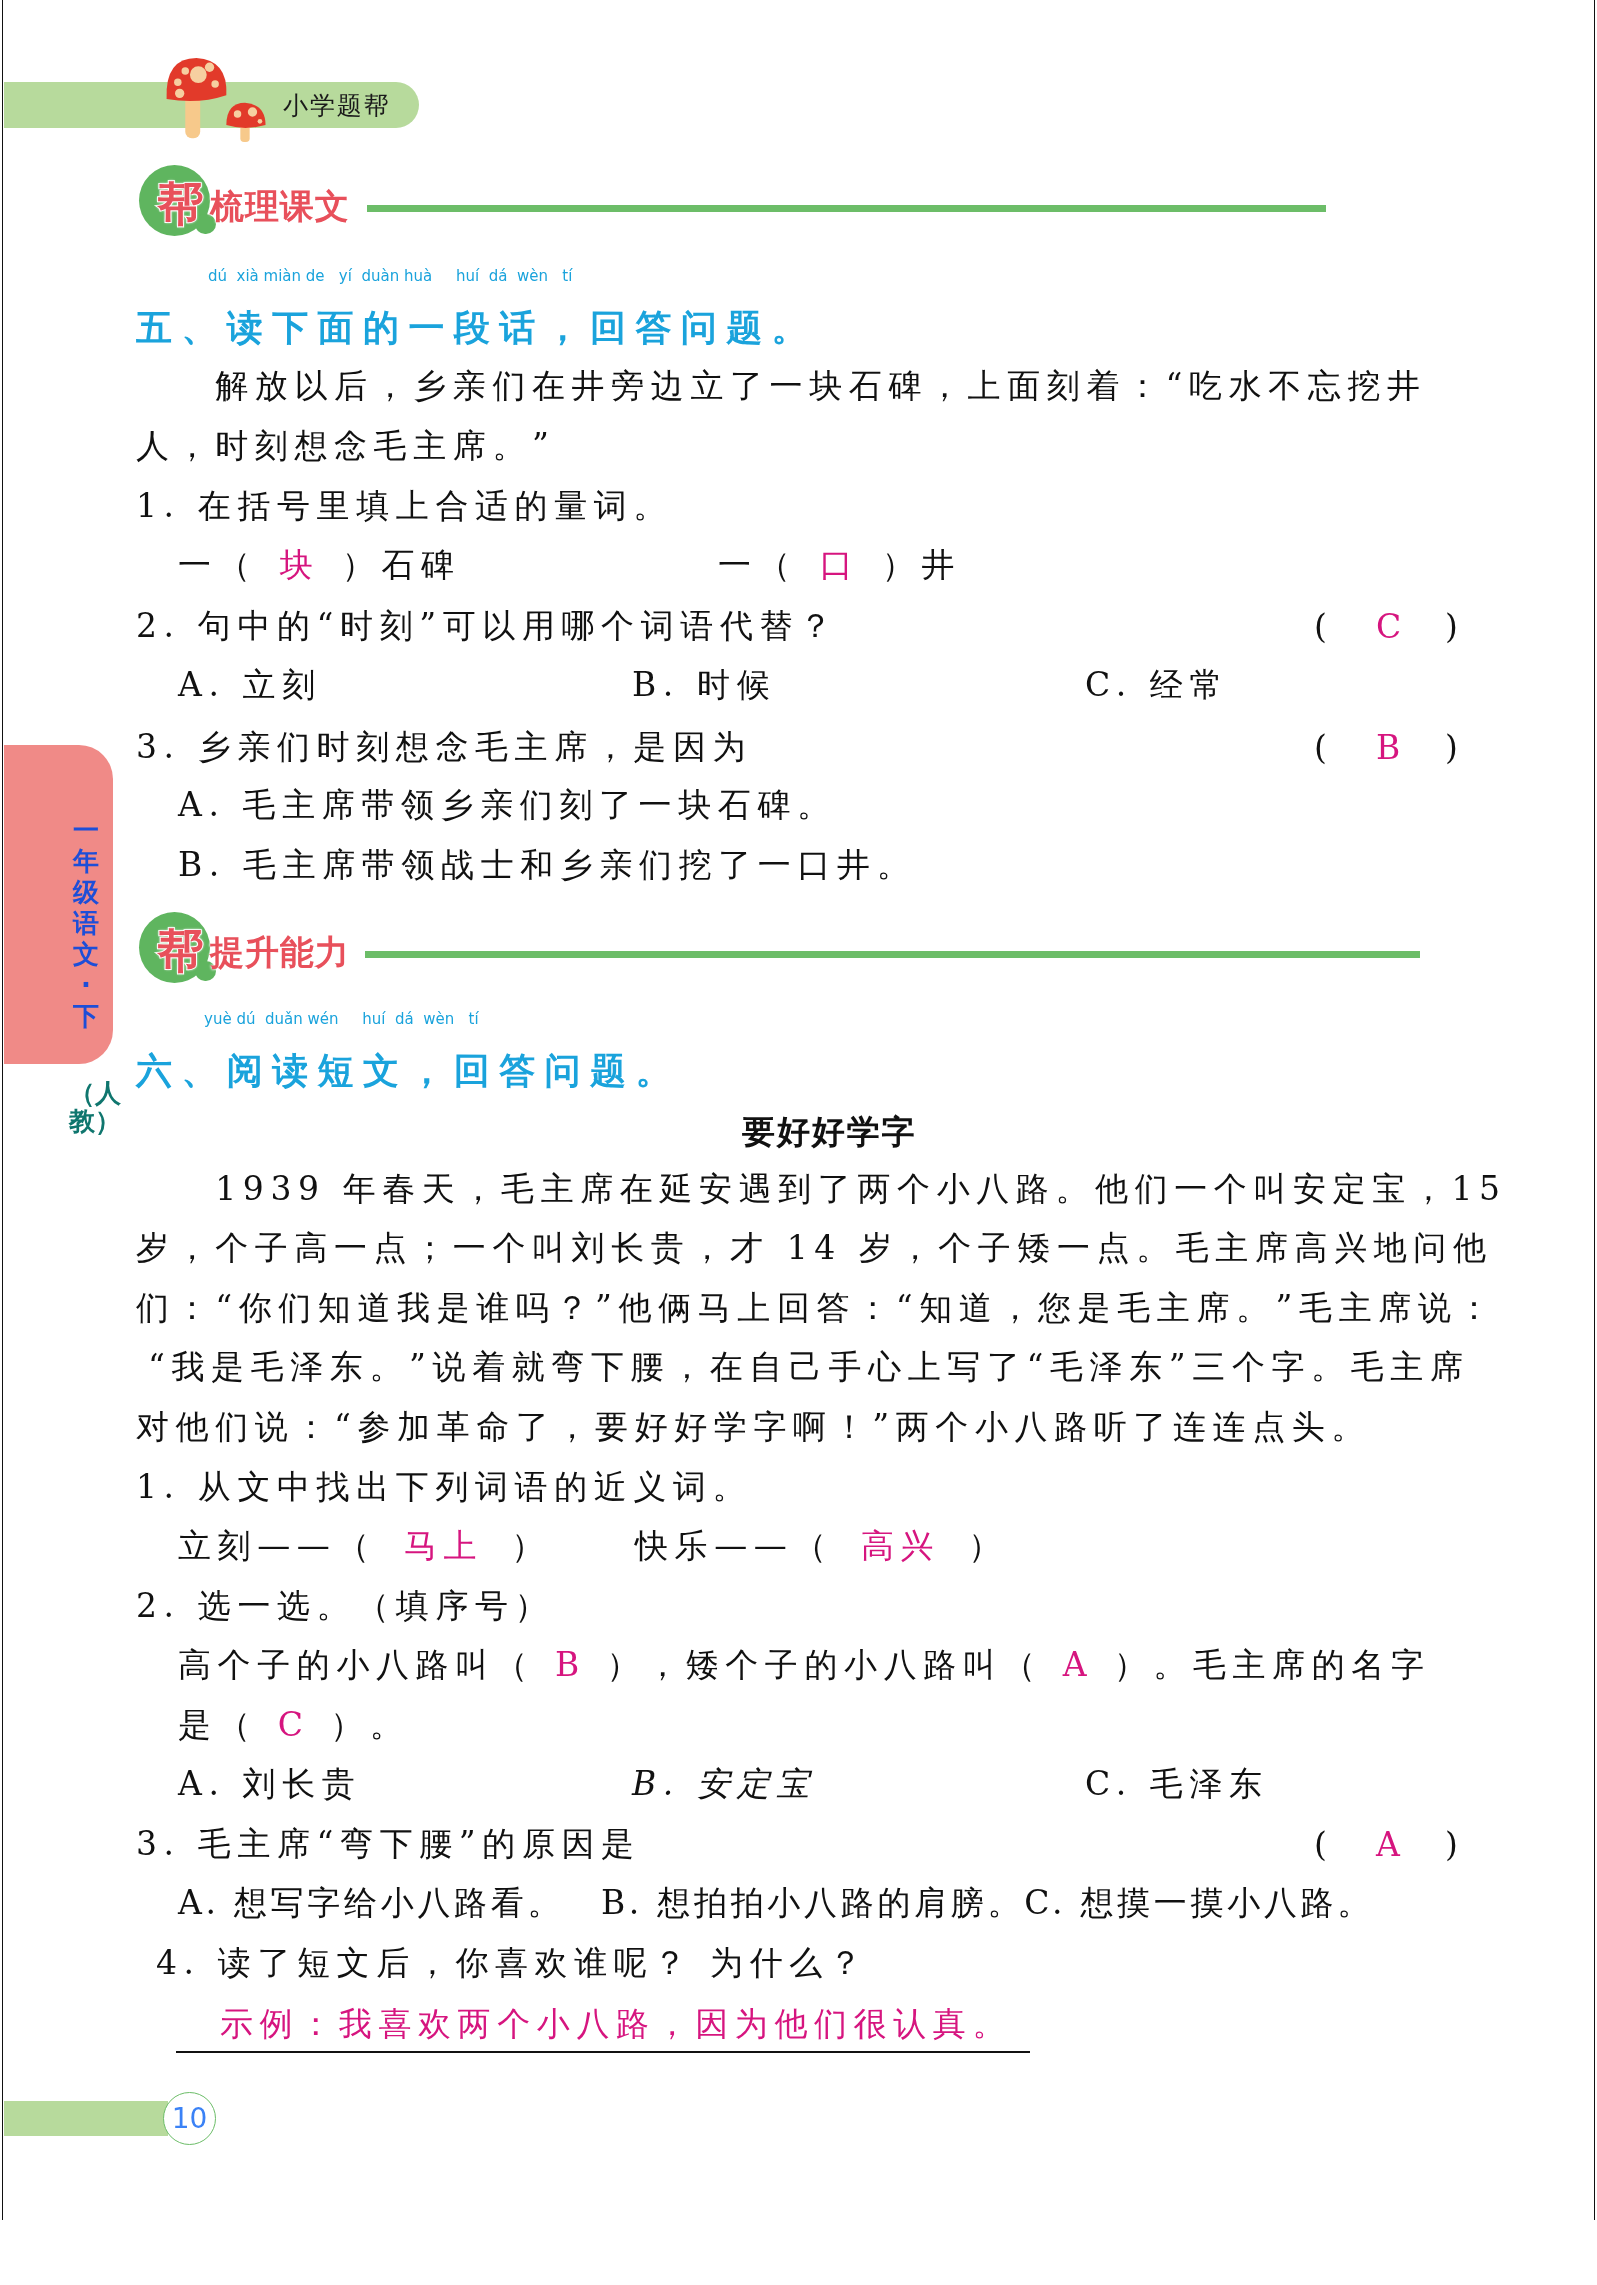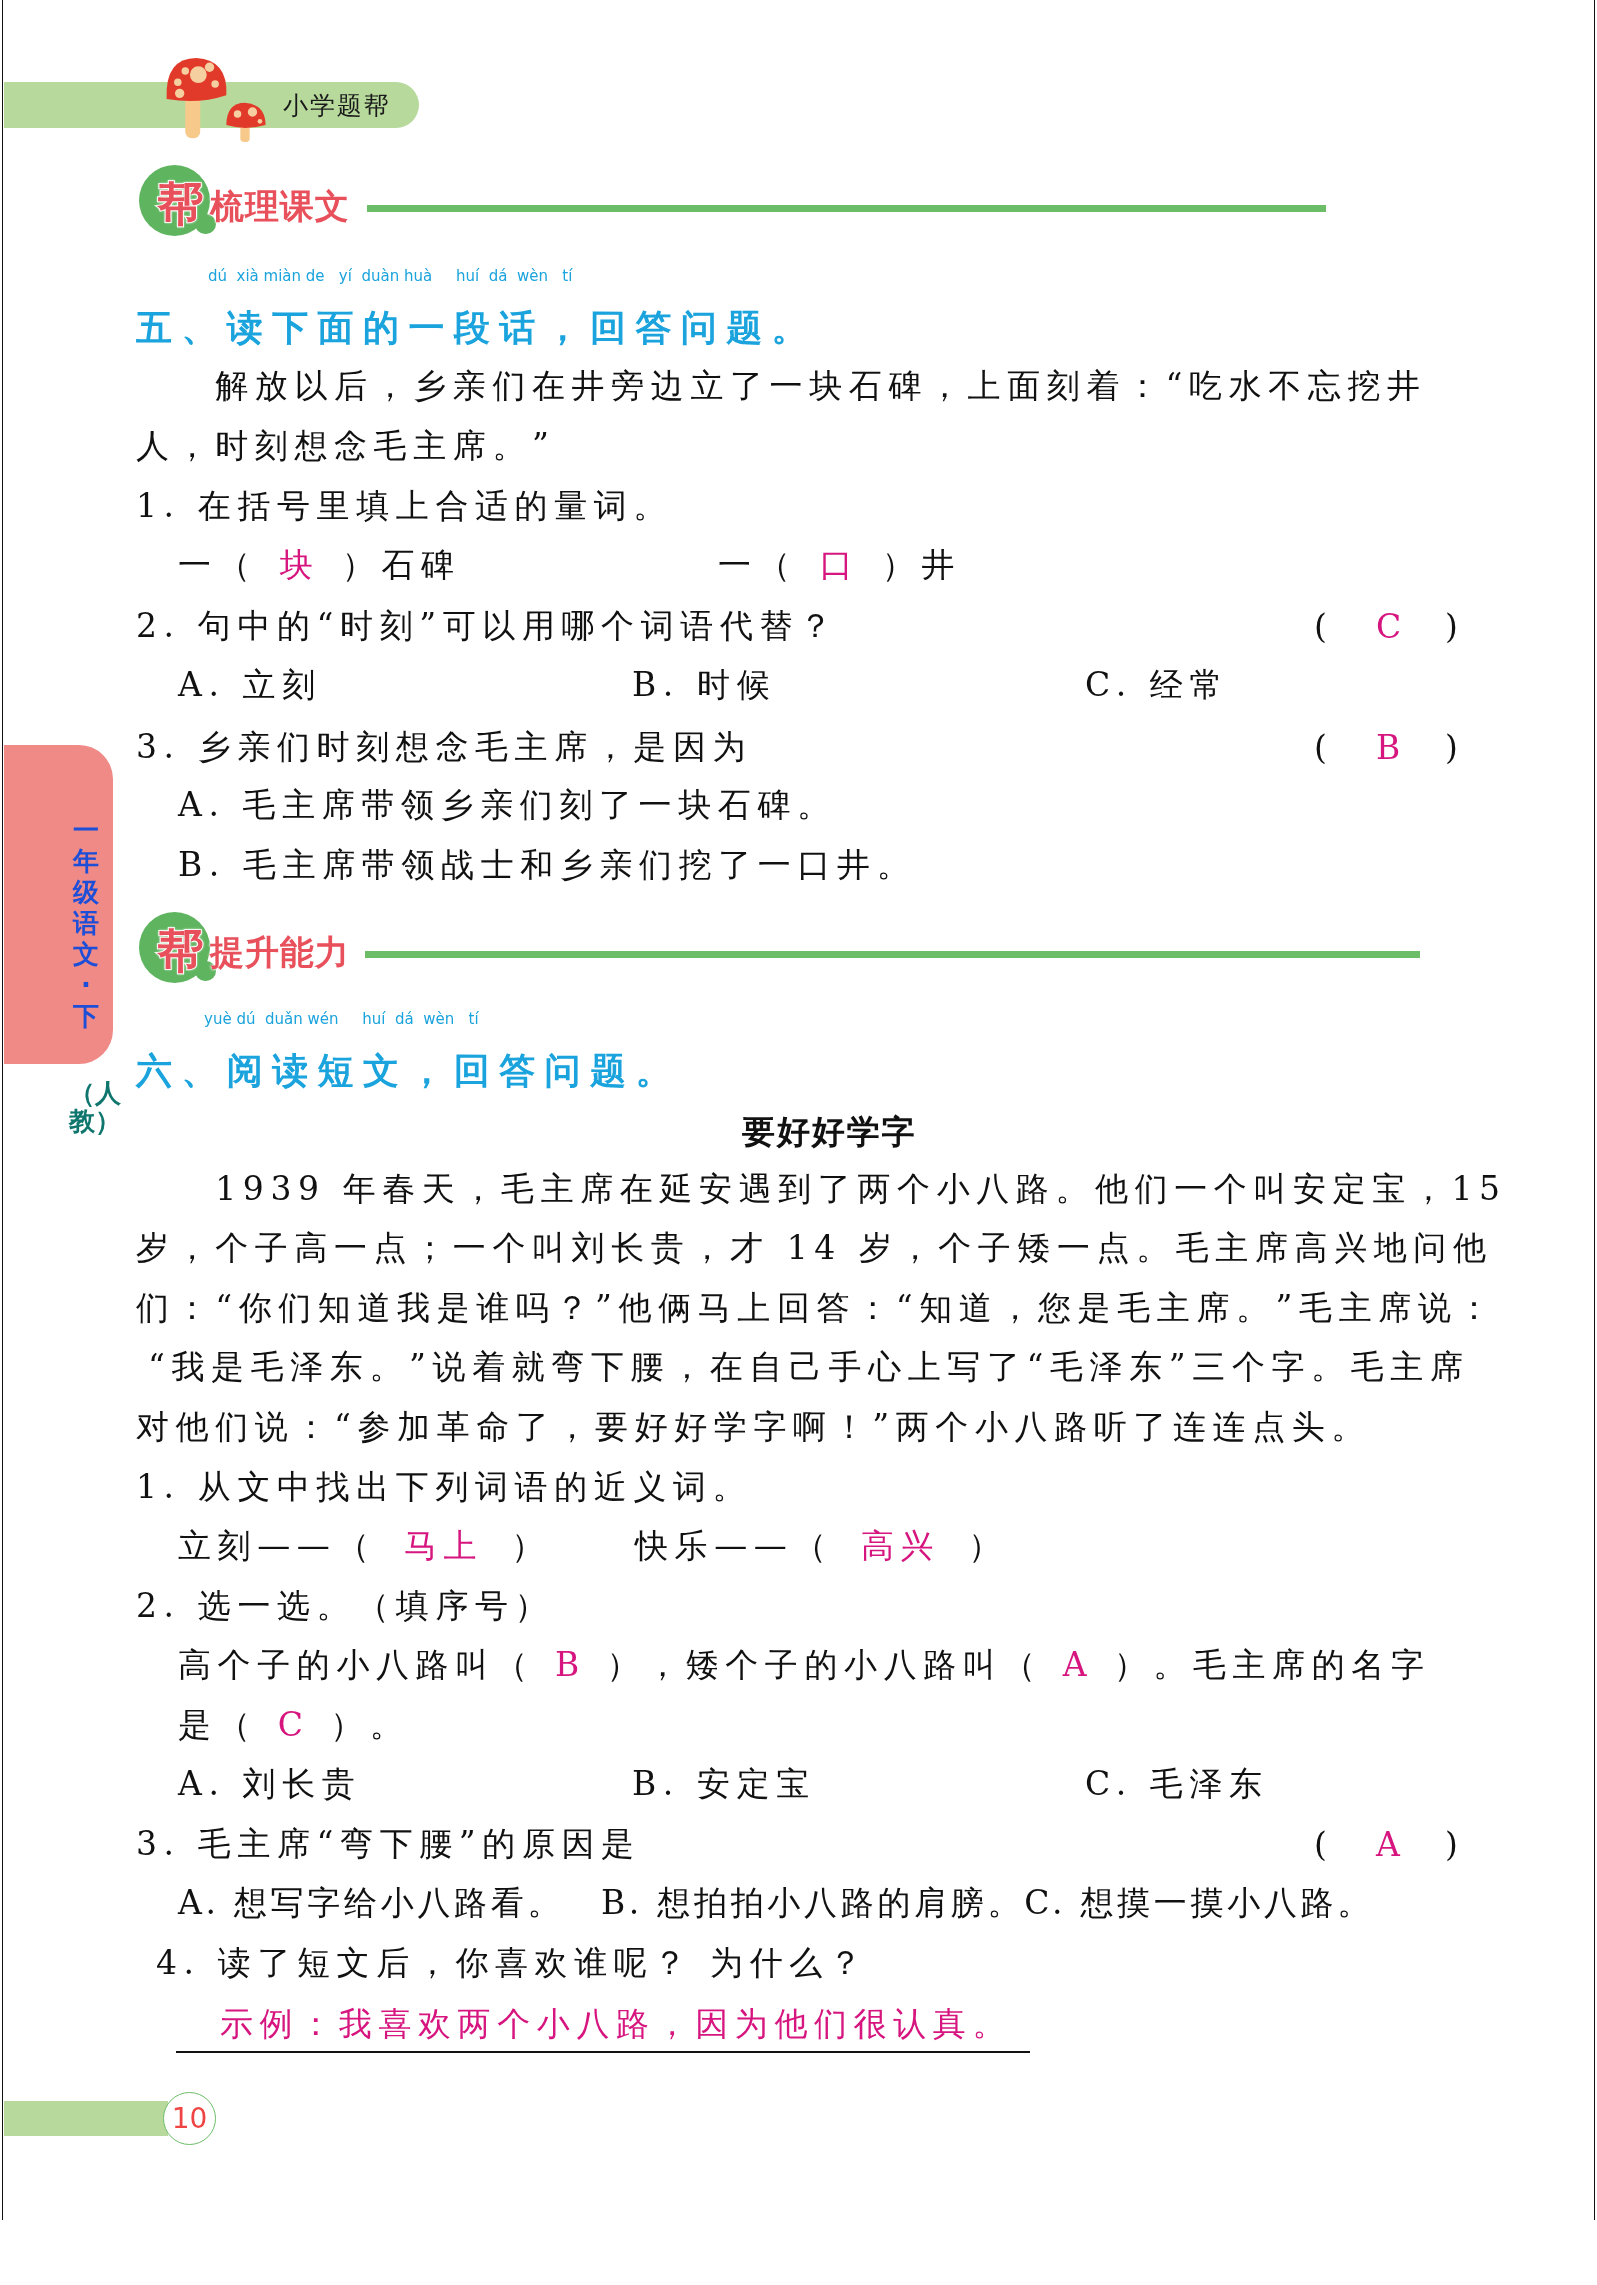--- a/index.html
+++ b/index.html
@@ -38,21 +38,21 @@
   .side-tab { position:absolute; left:3.7px; top:745px; width:109px; height:319px; background:#f08a87;
             border-radius:0 34px 34px 0; }
   .side-text { position:absolute; left:69px; top:815px; width:34px; font-family:"DejaVu Sans","Liberation Sans",sans-serif;
             font-weight:bold; font-size:26px; color:#1d4ed8; line-height:31px; text-align:center; white-space:normal; word-break:break-all; }
   .side-pub { position:absolute; left:69px; top:1079px; width:34px; font-family:Liberation Sans, sans-serif;
             font-weight:bold; font-size:26px; color:#0f766e; line-height:28px; text-align:center; white-space:normal; word-break:break-all; }
   
   .foot-bar { position:absolute; left:3.7px; top:2101px; width:164px; height:35px; background:#b7da9c; }
   .page-num { position:absolute; left:163px; top:2092px; width:51px; height:51px; border-radius:50%;
             border:1.9px solid #6cbd68; background:#fff; text-align:center; line-height:51px;
-            font-family:"DejaVu Sans","Liberation Sans",sans-serif; font-size:28px; color:#ef4444; }
+            font-family:"DejaVu Sans","Liberation Sans",sans-serif; font-size:28px; color:#3b82f6; }
   .underline { position:absolute; left:176px; top:2051px; width:854px; height:1.9px; background:#111; }
 </style>
 </head>
 <body>
 
 <div class="page-border"></div>
 
 <div class="banner"></div>
 <svg class="abs" style="left:161px;top:54px;" width="112" height="89" viewBox="0 0 120 95">
   <rect x="26" y="40" width="16" height="50" rx="7" fill="#f7c98b"></rect>
@@ -136,21 +136,21 @@
 </div>
 
 <div class="txt" style="left:136px;top:1587px;">2. 选一选。（填序号）</div>
 <div class="txt" style="left:178px;top:1646px;">
   <span>高个子的小八路叫（</span><span style="display:inline-block;width:20.6px"></span><span class="ans">B</span><span style="display:inline-block;width:20.6px"></span><span>），矮个子的小八路叫（</span><span style="display:inline-block;width:20.6px"></span><span class="ans">A</span><span style="display:inline-block;width:20.6px"></span><span>）。毛主席的名字</span>
 </div>
 <div class="txt" style="left:178px;top:1706px;">
   <span>是（</span><span style="display:inline-block;width:20.6px"></span><span class="ans">C</span><span style="display:inline-block;width:20.6px"></span><span>）。</span>
 </div>
 <div class="txt" style="left:178px;top:1765px;">A. 刘长贵</div>
-<div class="txt" style="left:632px;top:1765px;">B. 安定宝</div>
+<div class="txt" style="left:632px;top:1765px;font-style:italic;">B. 安定宝</div>
 <div class="txt" style="left:1085px;top:1765px;">C. 毛泽东</div>
 
 <div class="txt" style="left:136px;top:1825px;">3. 毛主席“弯下腰”的原因是</div>
 <div class="bracket-ans" style="top:1825px;">
     <span class="l">(</span>
     <span class="m">A</span>
     <span class="r">)</span>
   </div>
 <div class="txt" style="left:178px;top:1884px;letter-spacing:3.7px;">A. 想写字给小八路看。　B. 想拍拍小八路的肩膀。C. 想摸一摸小八路。</div>
 

